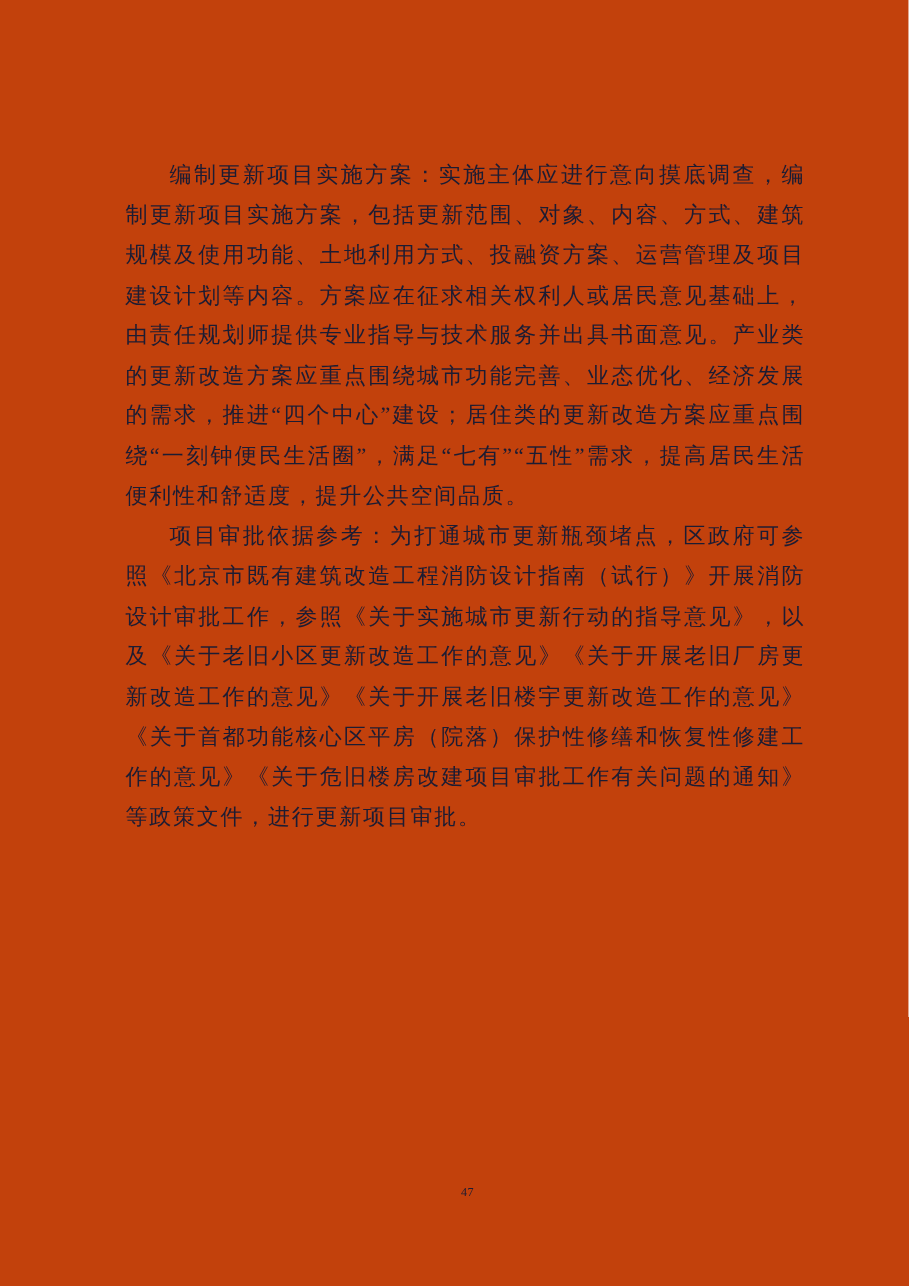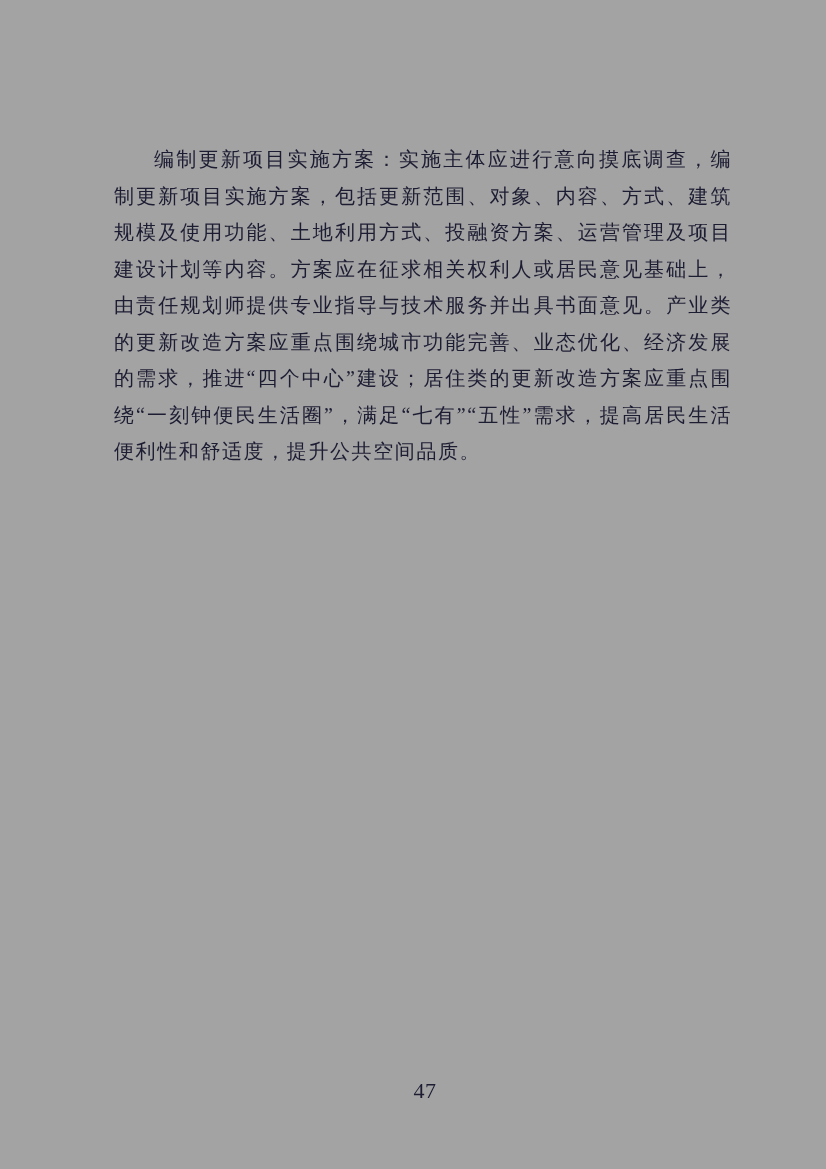--- a/index.html
+++ b/index.html
@@ -4,21 +4,21 @@
   <style>
     * { margin: 0; padding: 0; box-sizing: border-box; }
     html, body {
       background: #ffffff;
       font-family: "Liberation Serif", "DejaVu Serif", serif;
     }
     .page {
       position: relative;
       width: 826px;
       height: 1169px;
-      background: #a3a3a3;
+      background: #c2410c;
       margin: 0 auto;
       overflow: hidden;
     }
     .content {
       position: absolute;
       top: 141px;
       left: 114px;
       width: 618px;
       color: #1c1c33;
     }
@@ -30,27 +30,28 @@
       text-justify: inter-ideograph;
       text-indent: 2em;
       color: #1c1c33;
     }
     .page-number {
       position: absolute;
       left: 0;
       right: 0;
       top: 1078px;
       text-align: center;
-      font-size: 22px;
+      font-size: 11px;
       color: #1c1c33;
       letter-spacing: 0.5px;
       margin-left: 24px;
     }
   </style>
 </head>
 <body>
 
 <div class="page">
   <div class="content">
     <p>编制更新项目实施方案：实施主体应进行意向摸底调查，编制更新项目实施方案，包括更新范围、对象、内容、方式、建筑规模及使用功能、土地利用方式、投融资方案、运营管理及项目建设计划等内容。方案应在征求相关权利人或居民意见基础上，由责任规划师提供专业指导与技术服务并出具书面意见。产业类的更新改造方案应重点围绕城市功能完善、业态优化、经济发展的需求，推进“四个中心”建设；居住类的更新改造方案应重点围绕“一刻钟便民生活圈”，满足“七有”“五性”需求，提高居民生活便利性和舒适度，提升公共空间品质。</p>
+    <p>项目审批依据参考：为打通城市更新瓶颈堵点，区政府可参照《北京市既有建筑改造工程消防设计指南（试行）》开展消防设计审批工作，参照《关于实施城市更新行动的指导意见》，以及《关于老旧小区更新改造工作的意见》《关于开展老旧厂房更新改造工作的意见》《关于开展老旧楼宇更新改造工作的意见》《关于首都功能核心区平房（院落）保护性修缮和恢复性修建工作的意见》《关于危旧楼房改建项目审批工作有关问题的通知》等政策文件，进行更新项目审批。</p>
   </div>
   <div class="page-number">47</div>
 </div>
 
 </body></html>

